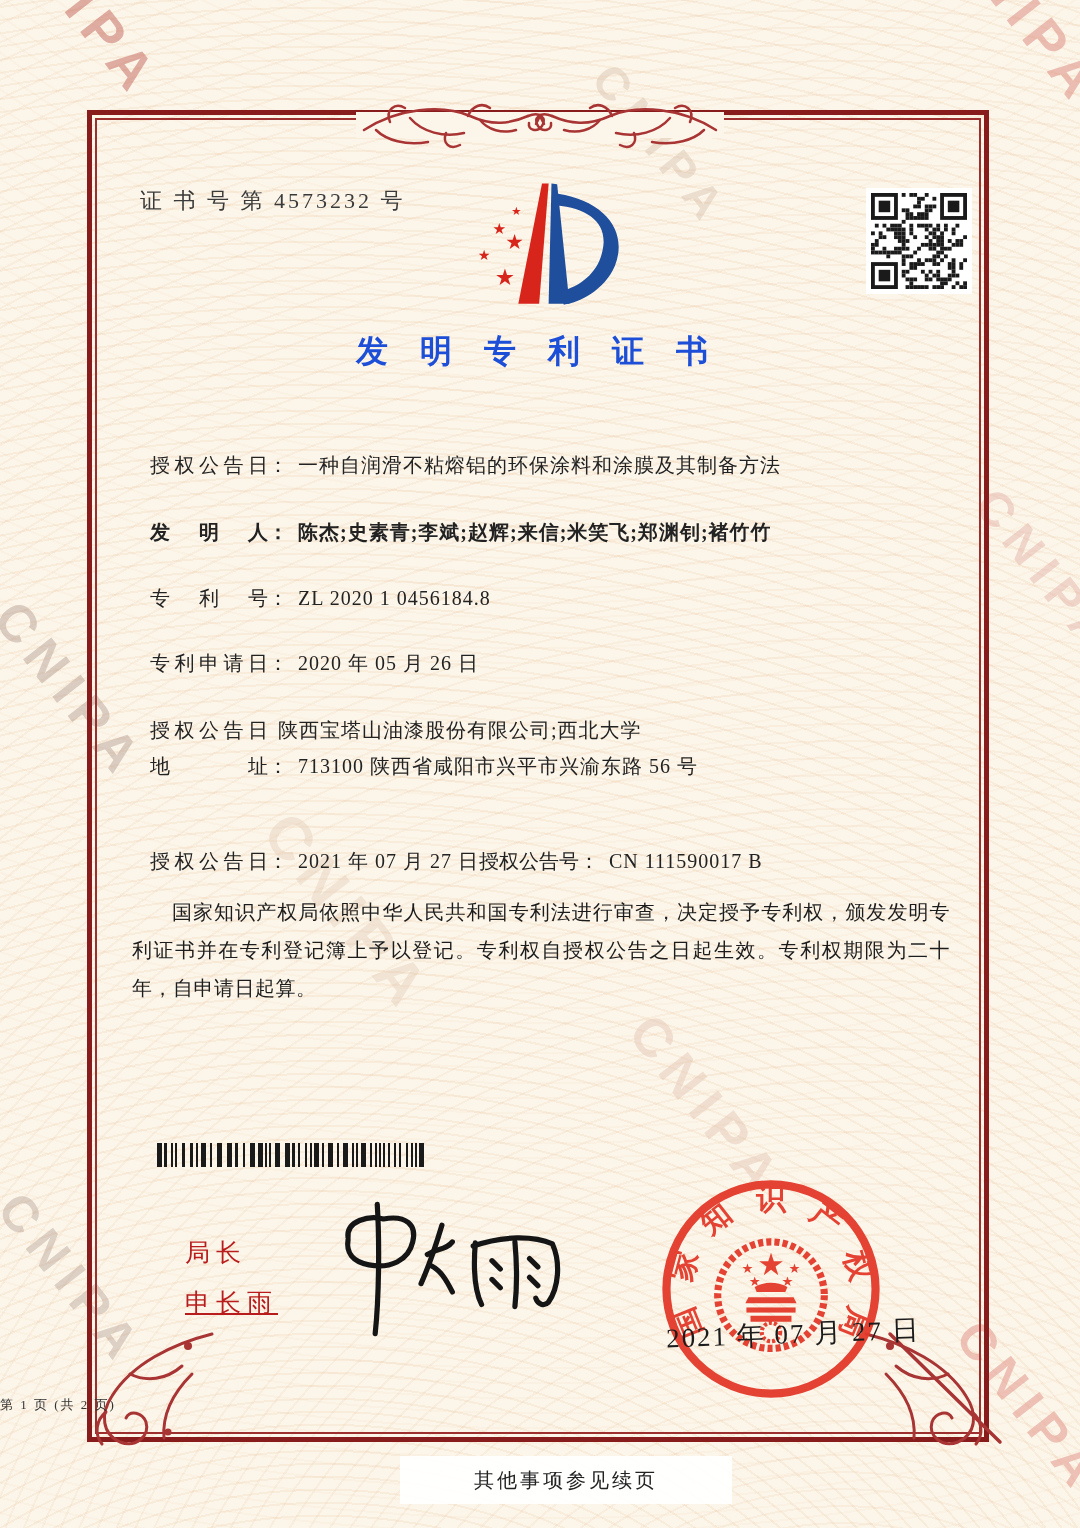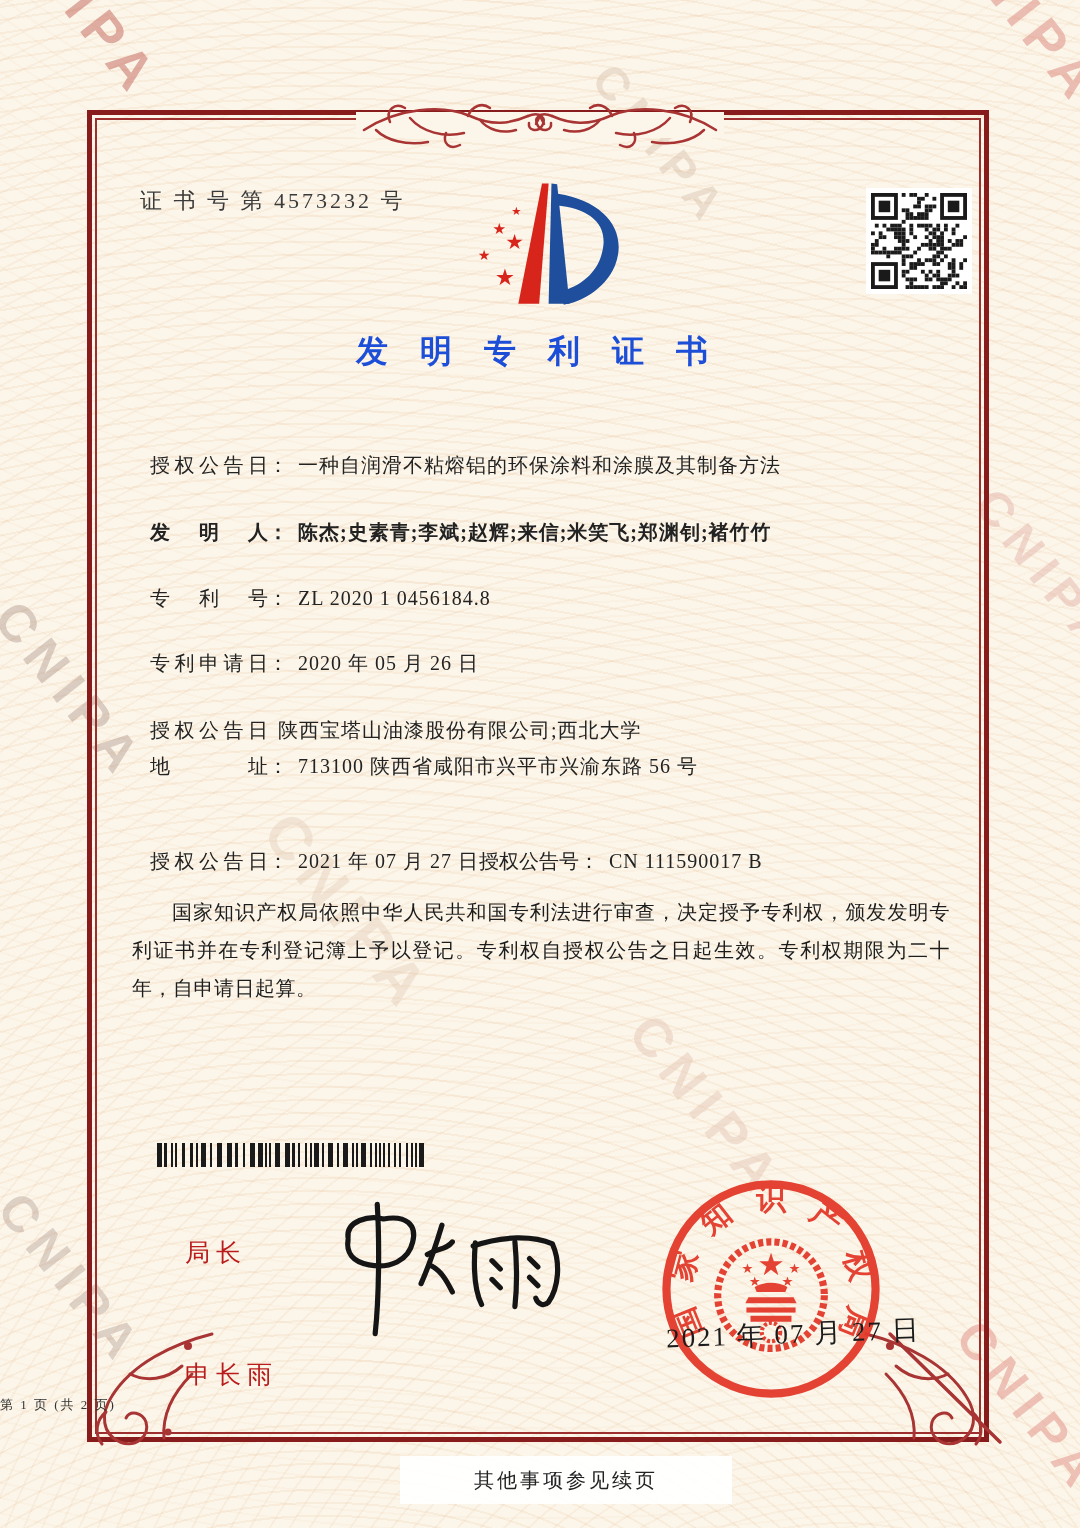--- a/index.html
+++ b/index.html
@@ -66,21 +66,21 @@
     position:absolute;z-index:4;left:132px;width:818px;top:893px;
     font-size:20px;line-height:38px;color:#1c1c1c;text-align:justify;letter-spacing:0.5px;
   }
   .paras p{margin:0;text-indent:2em;}
 
   .barcode{position:absolute;z-index:4;left:155px;top:1143px;}
 
   .signer{position:absolute;z-index:4;left:185px;font-size:25px;color:#b91c1c;letter-spacing:6px;
     font-family:"Liberation Sans","DejaVu Sans",sans-serif;}
   .signer-title{top:1236px;}
-  .signer-name{top:1358px;}
+  .signer-name{top:1286px;text-decoration:underline;}
   .autograph{position:absolute;z-index:5;left:318px;top:1196px;}
 
   .seal{position:absolute;z-index:5;left:648px;top:1166px;opacity:0.95;}
   .seal-date{
     position:absolute;z-index:6;left:666px;top:1316px;
     font-size:27px;color:#1b1b1b;letter-spacing:2px;transform:rotate(-2deg);white-space:nowrap;
   }
 
   .page-footer{
     position:absolute;z-index:4;left:0;right:0;top:1396px;text-align:left;

